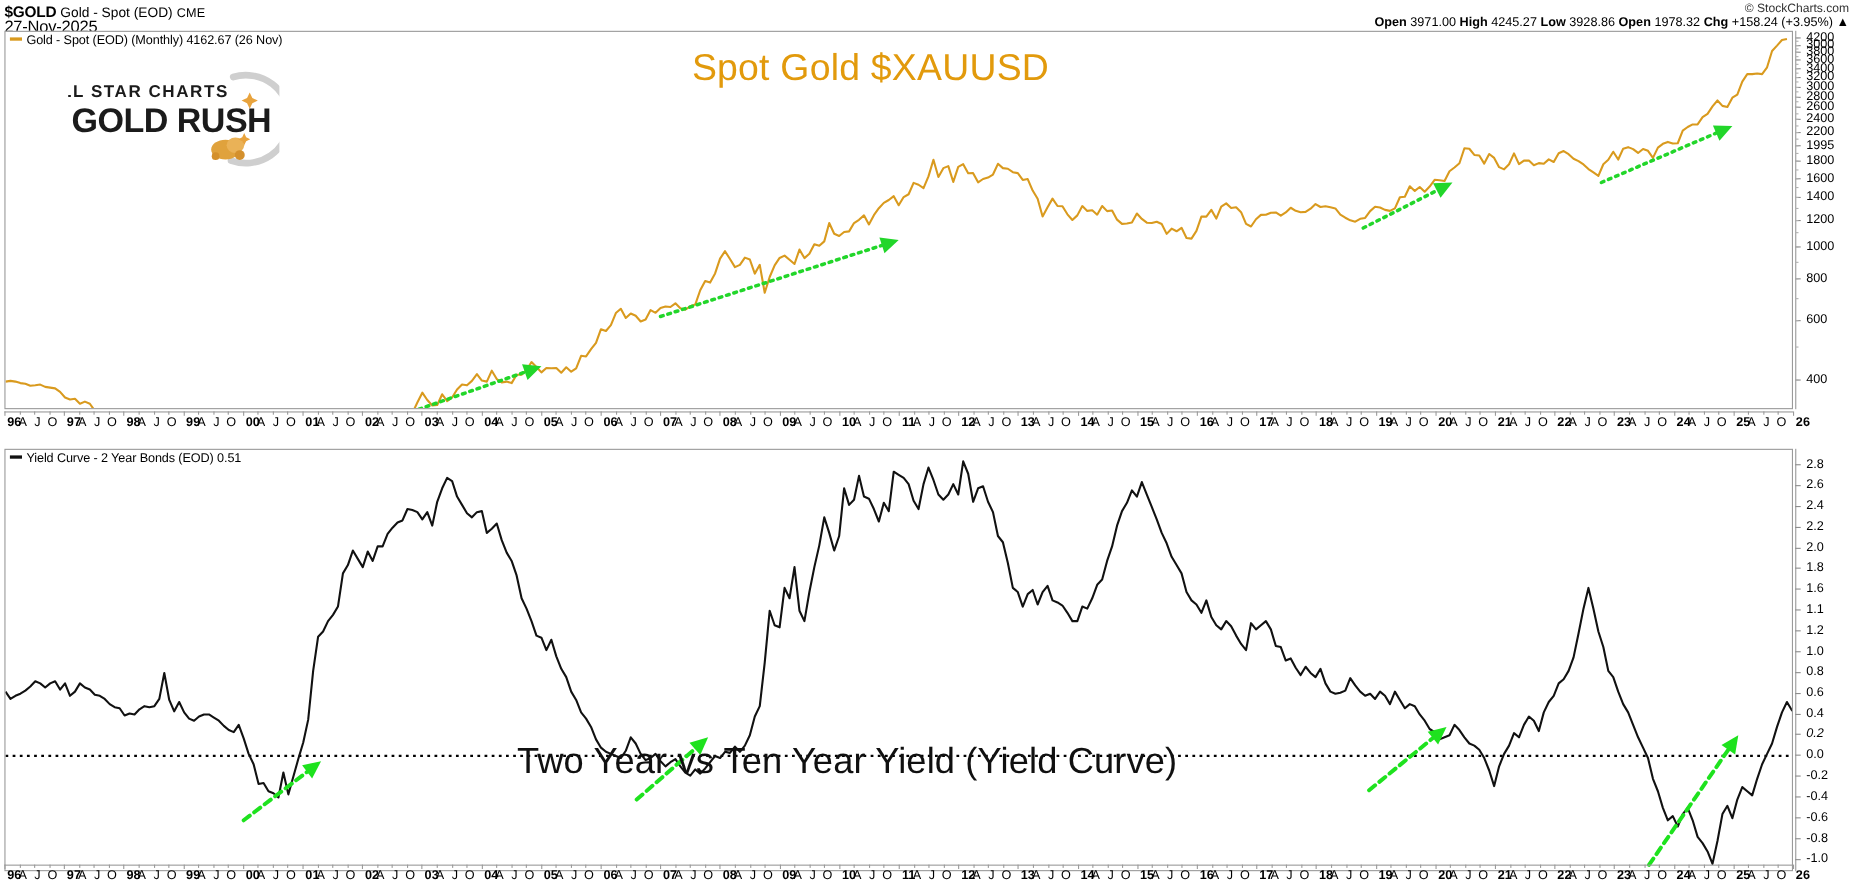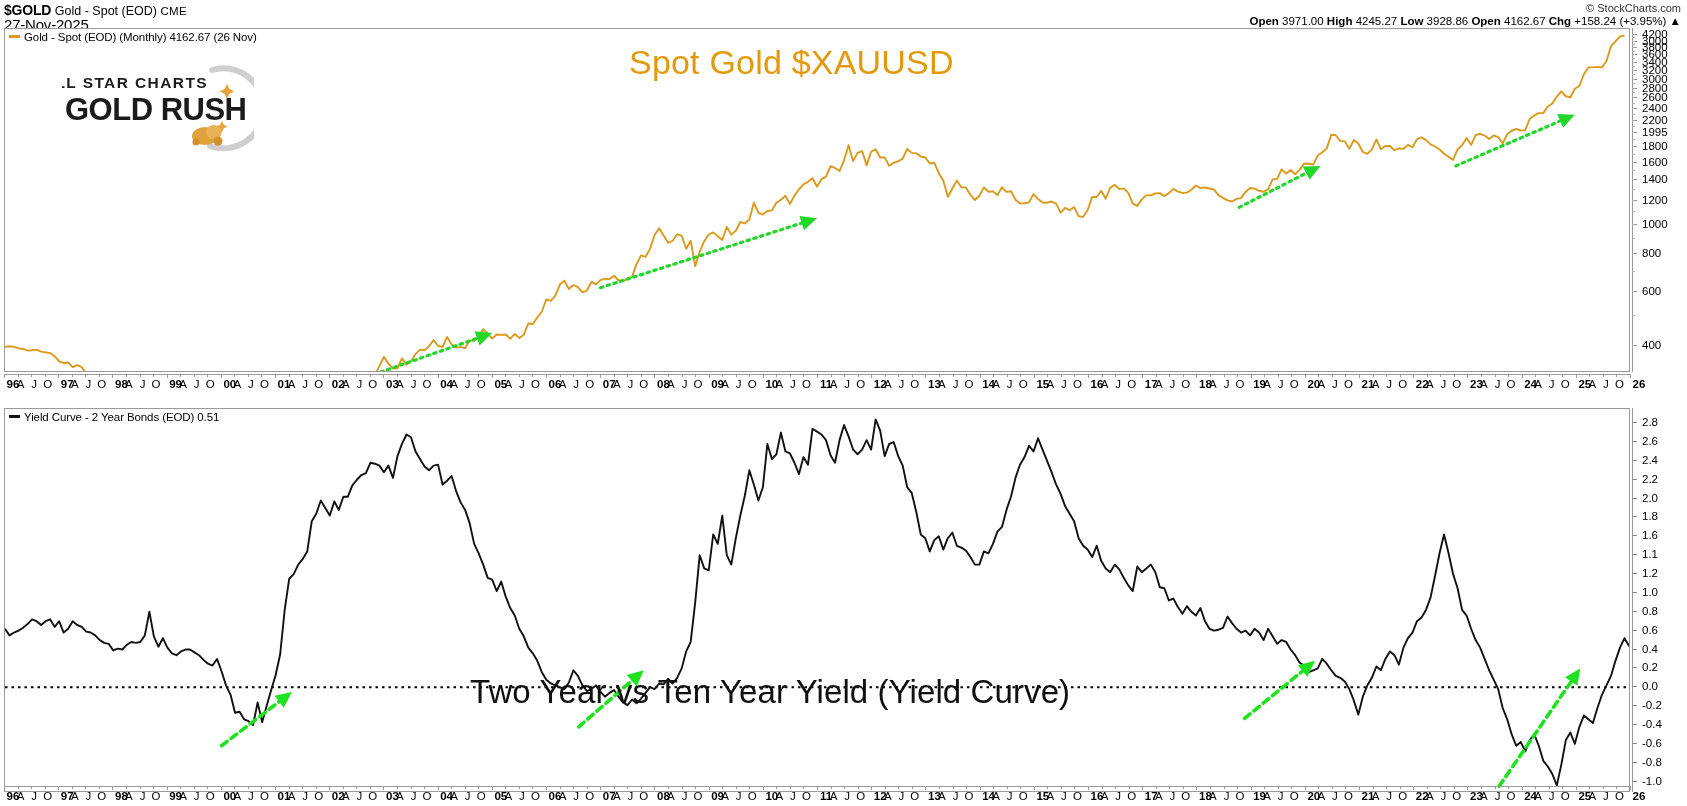--- a/index.html
+++ b/index.html
@@ -65,21 +65,21 @@
   <div id="date-line">27-Nov-2025</div>
   <div id="sc-credit">© StockCharts.com</div>
   <div id="ohlc">
     <b>Open</b>
     <span class="v">3971.00</span>
     <b>High</b>
     <span class="v">4245.27</span>
     <b>Low</b>
     <span class="v">3928.86</span>
     <b>Open</b>
-    <span class="v">4162.67</span>
+    <span class="v">1978.32</span>
     <b>Chg</b>
     <span class="v">+158.24 (+3.95%)</span>
     <span class="up">▲</span>
   </div>
 </div>
 
 <div class="panel" id="panel-gold">
   <div class="legend">
     <span class="swatch" id="sw-gold" style="background: rgb(217, 154, 30);"></span><span>Gold - Spot (EOD) (Monthly) 4162.67 (26 Nov)</span>
   </div>
@@ -485,21 +485,21 @@
     <div class="ylab" style="top: 353.704px;">-0.8</div>
     <div class="ytick" style="top: 334.84px;"></div>
     <div class="ylab" style="top: 334.84px;">-0.6</div>
     <div class="ytick" style="top: 315.975px;"></div>
     <div class="ylab" style="top: 315.975px;">-0.4</div>
     <div class="ytick" style="top: 297.111px;"></div>
     <div class="ylab" style="top: 297.111px;">-0.2</div>
     <div class="ytick" style="top: 278.247px;"></div>
     <div class="ylab" style="top: 278.247px;">0.0</div>
     <div class="ytick" style="top: 259.383px;"></div>
-    <div class="ylab" style="top: 259.383px;">0.2</div>
+    <div class="ylab" style="top: 259.383px; font-style: italic;">0.2</div>
     <div class="ytick" style="top: 240.519px;"></div>
     <div class="ylab" style="top: 240.519px;">0.4</div>
     <div class="ytick" style="top: 221.654px;"></div>
     <div class="ylab" style="top: 221.654px;">0.6</div>
     <div class="ytick" style="top: 202.79px;"></div>
     <div class="ylab" style="top: 202.79px;">0.8</div>
     <div class="ytick" style="top: 183.926px;"></div>
     <div class="ylab" style="top: 183.926px;">1.0</div>
     <div class="ytick" style="top: 165.062px;"></div>
     <div class="ylab" style="top: 165.062px;">1.2</div>

